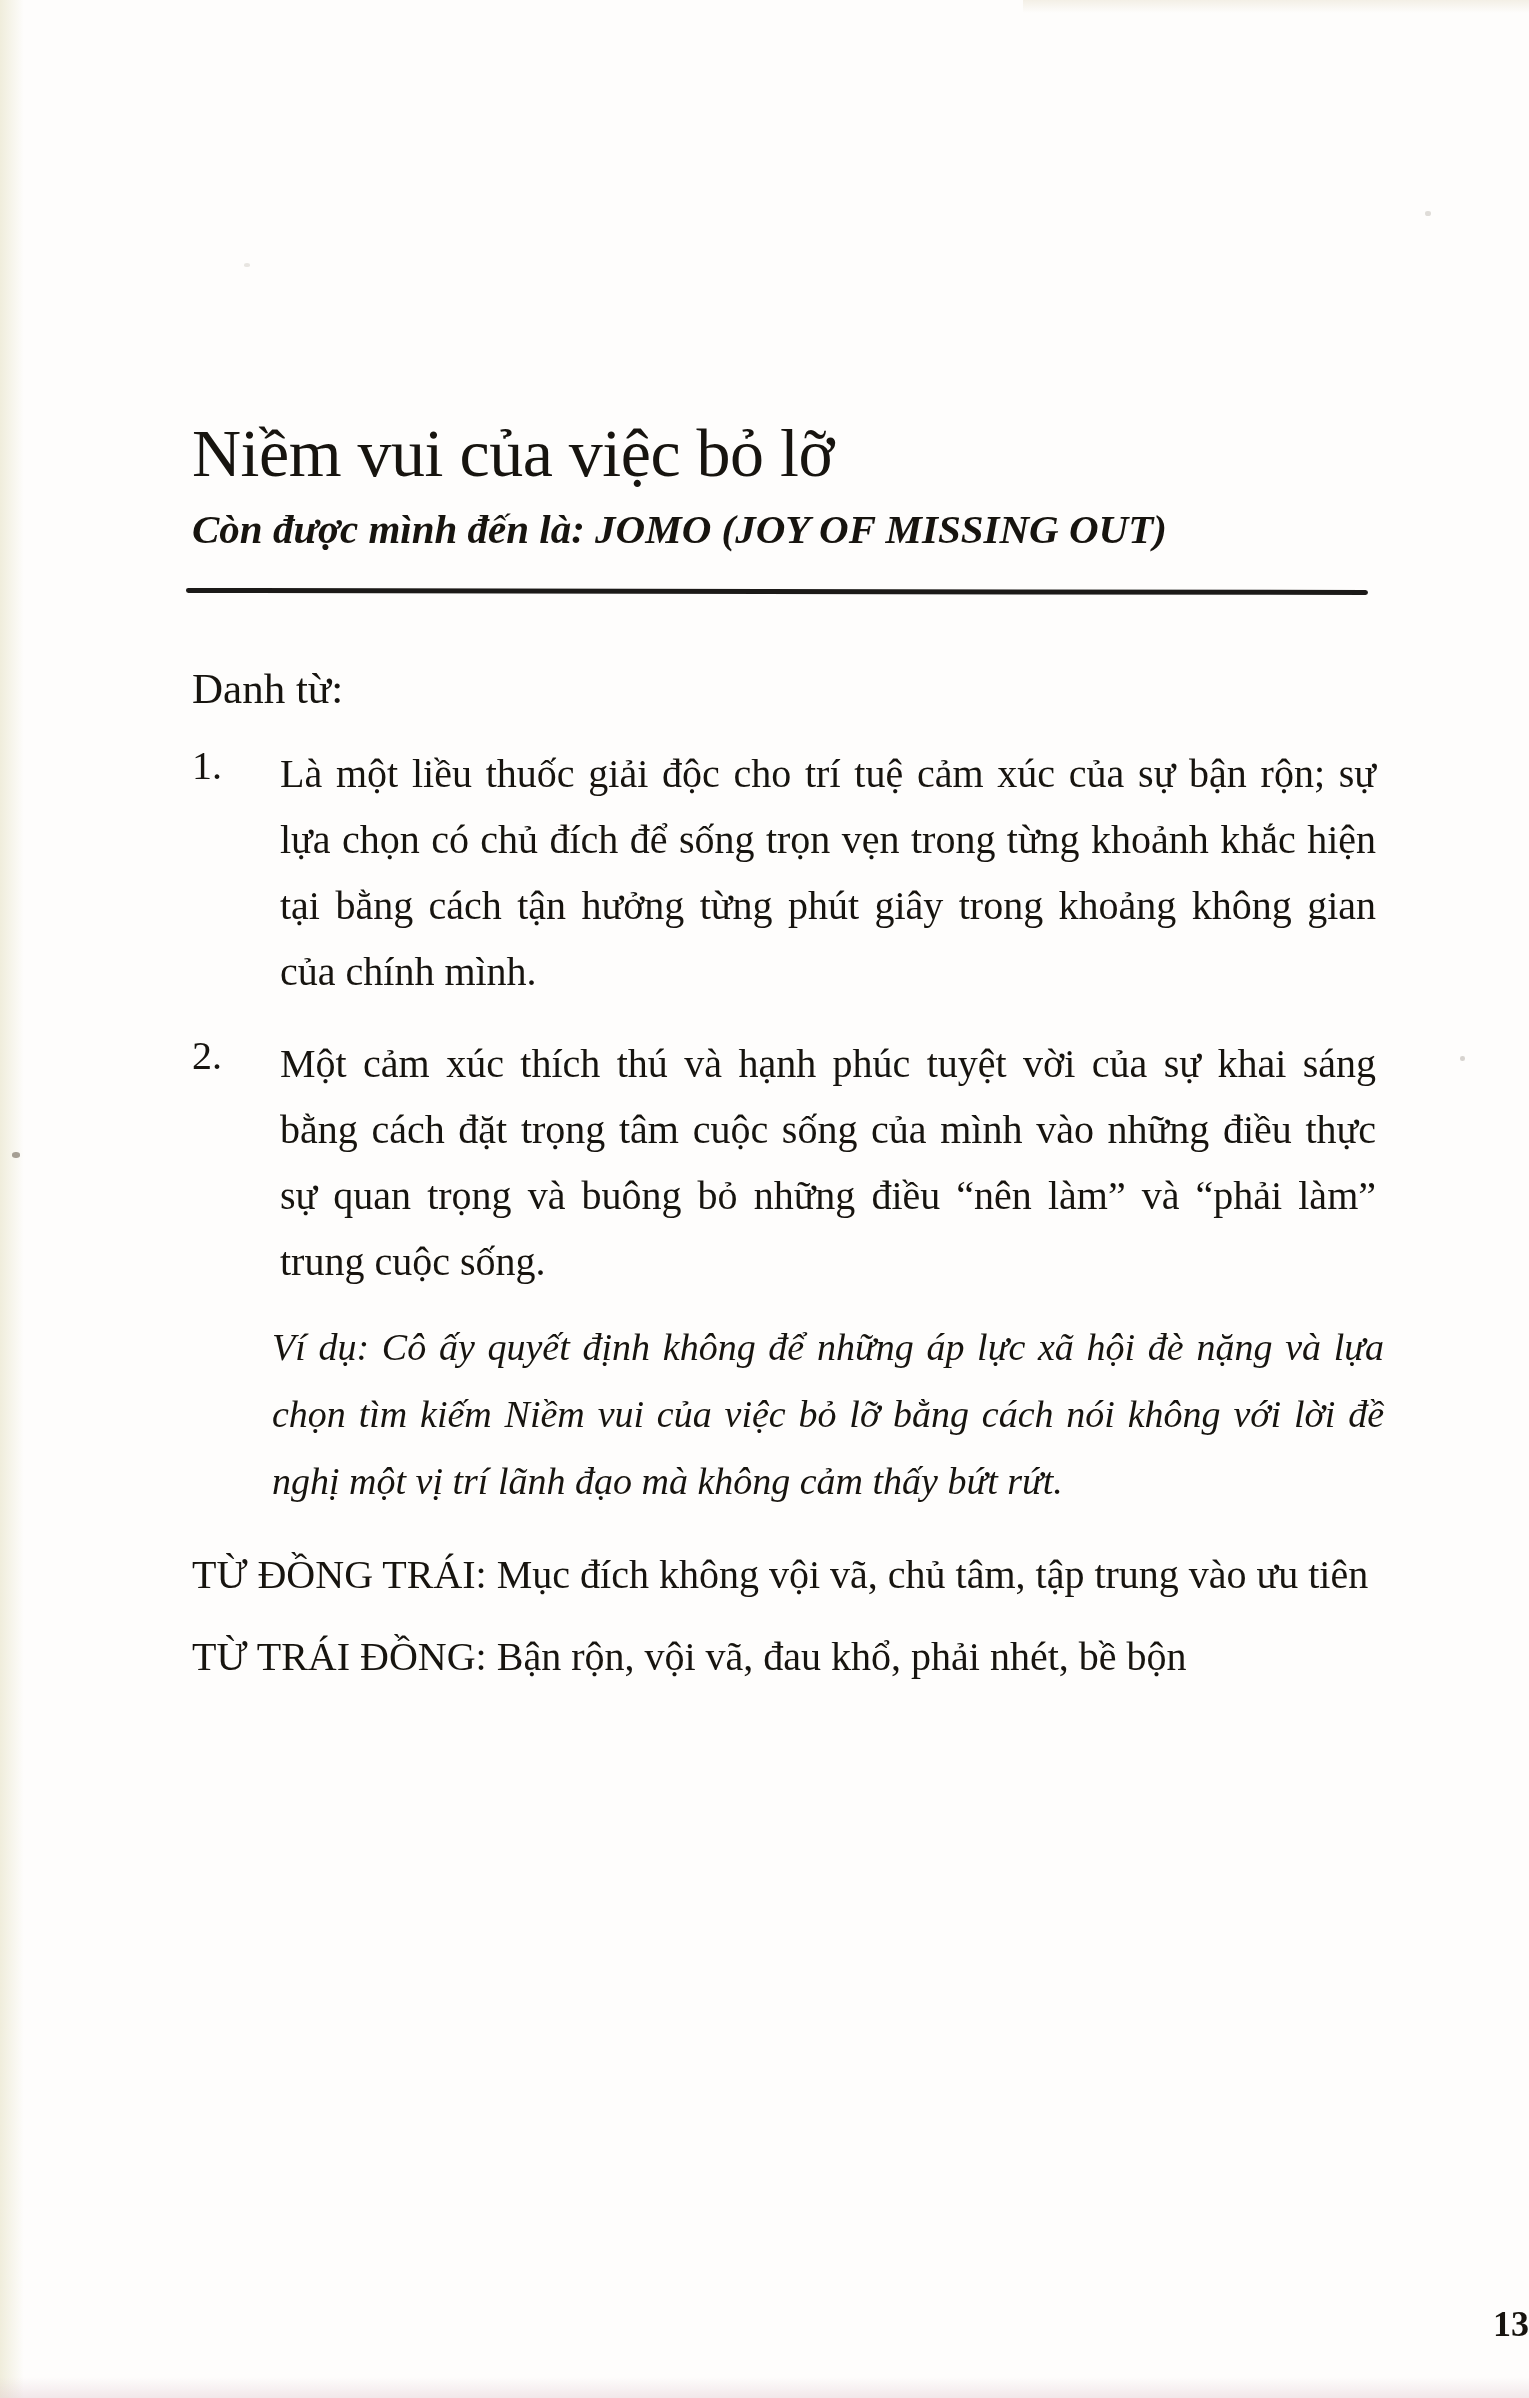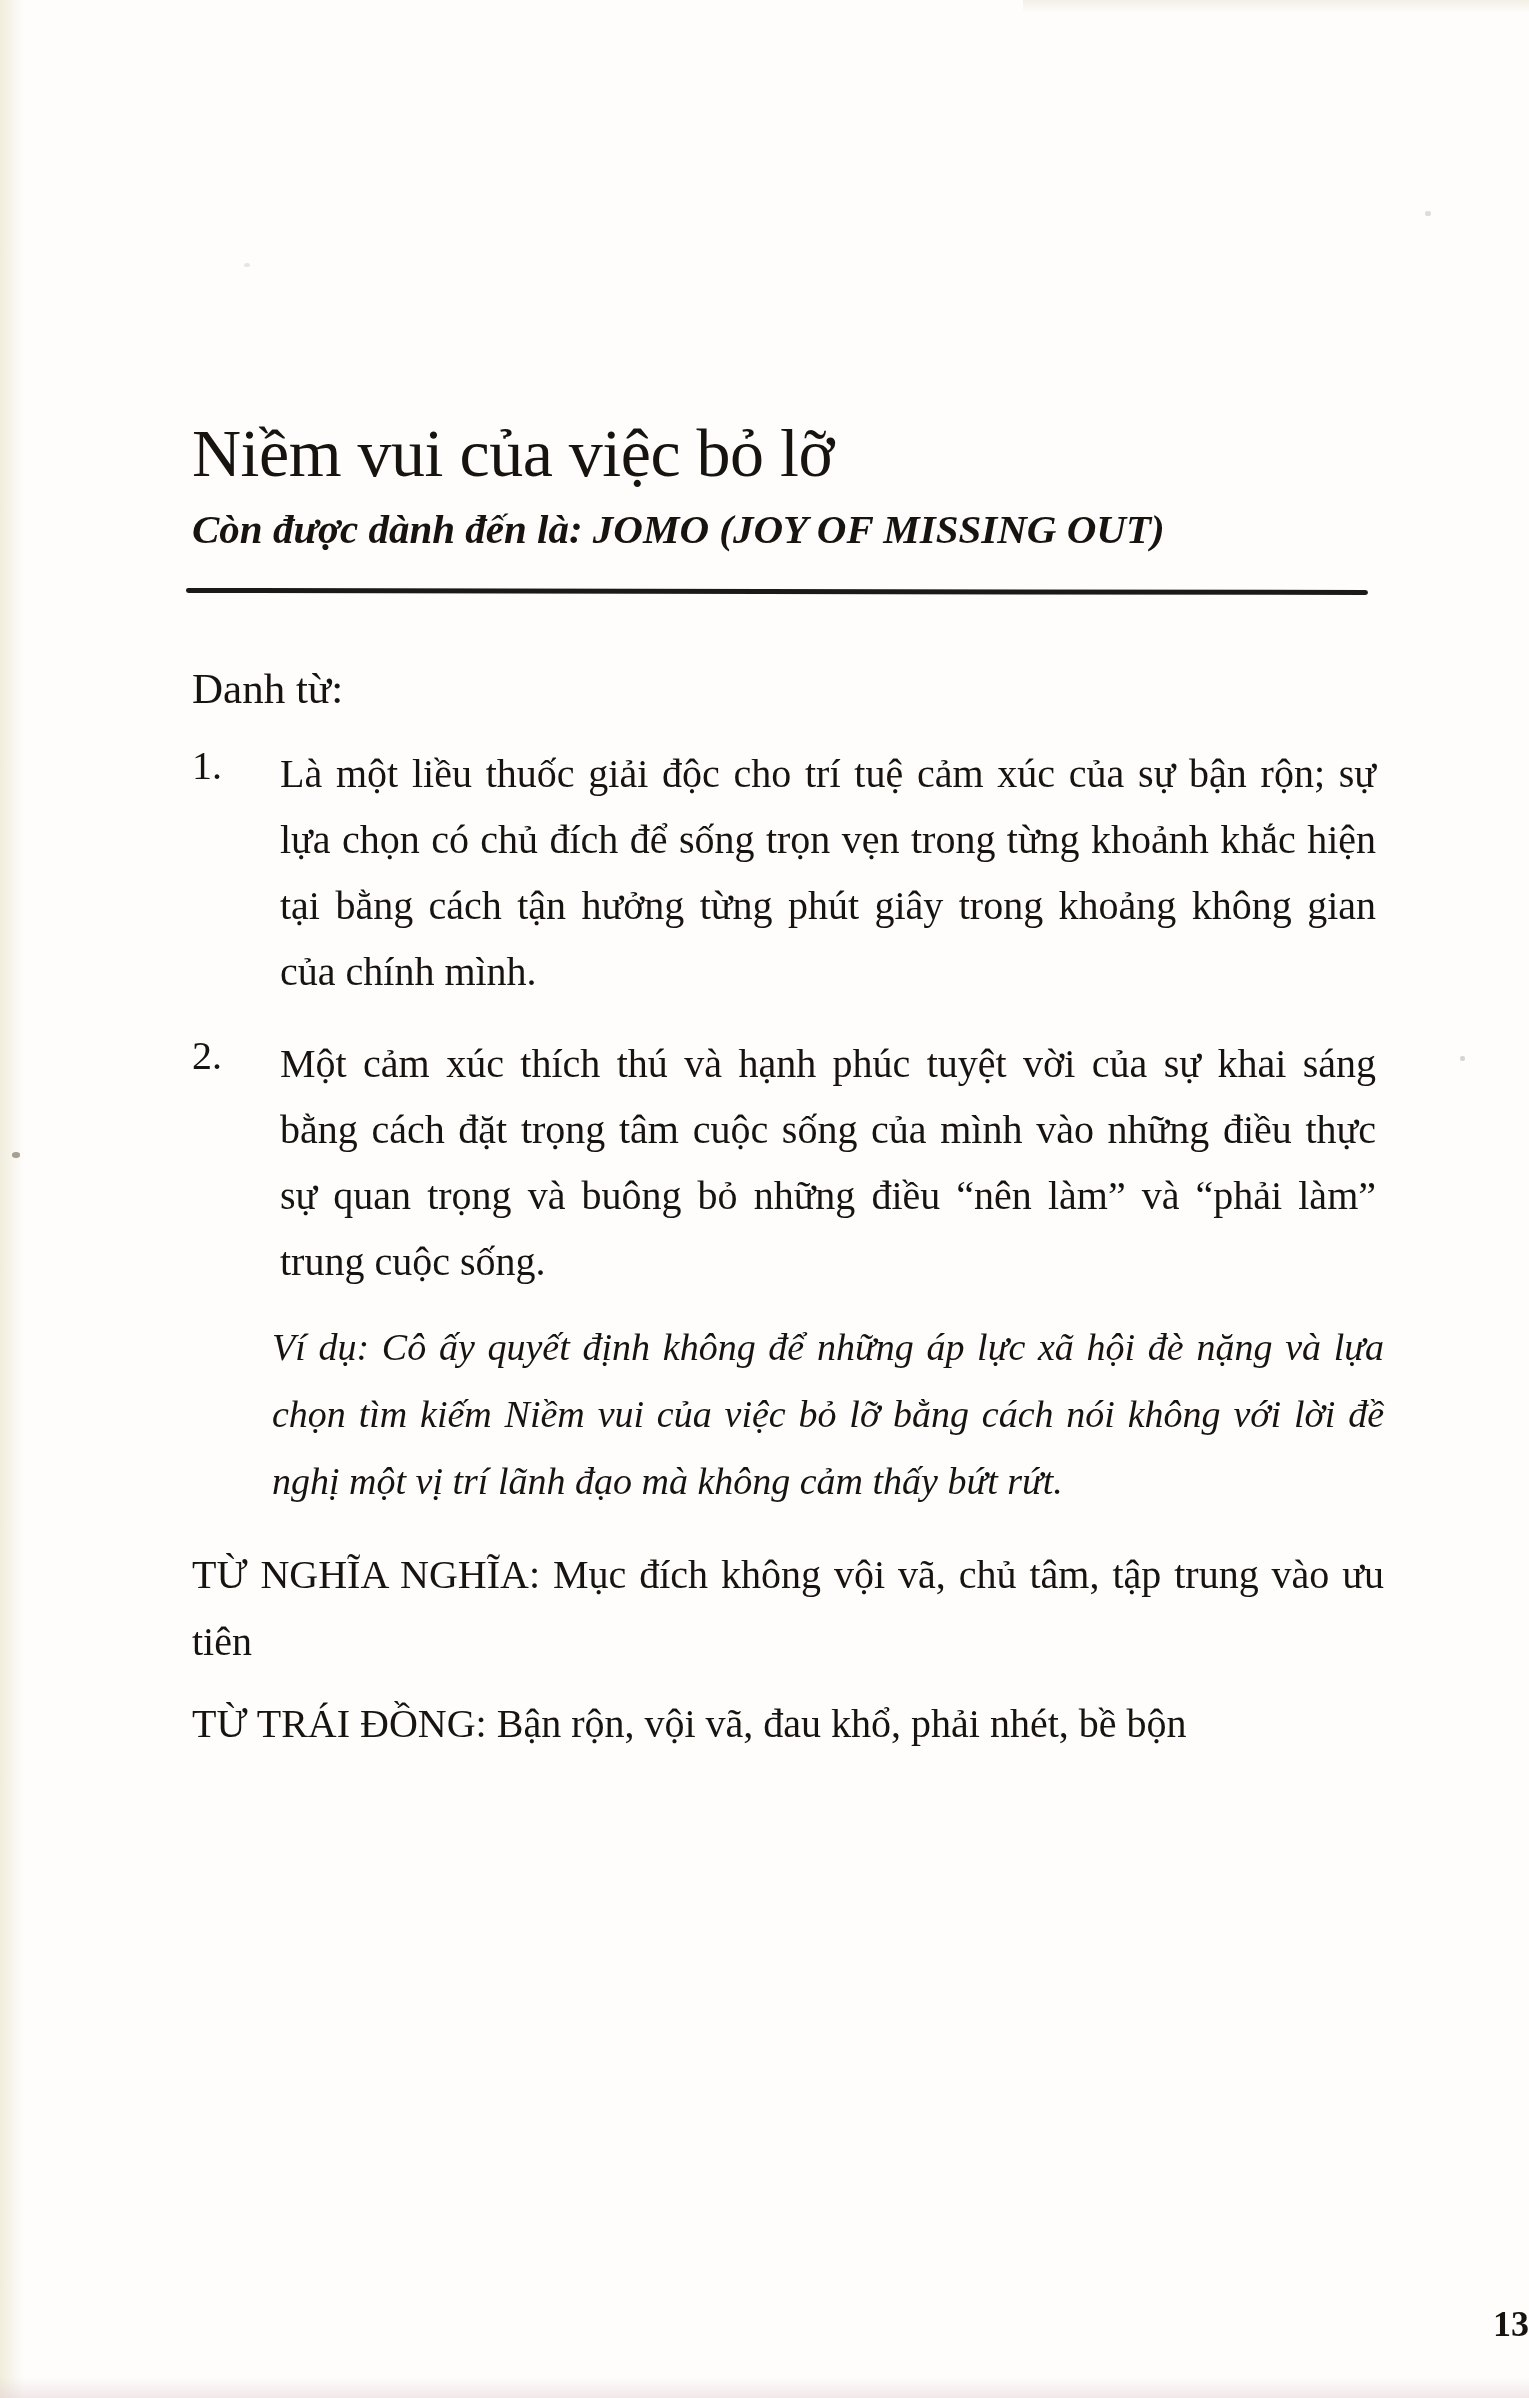--- a/index.html
+++ b/index.html
@@ -131,40 +131,40 @@
   .speck-3 { left: 1460px; top: 1056px; width: 4.7px; height: 4.7px; background: #bdb8b0; opacity: 0.6; }
   .speck-4 { left: 244px;  top: 263px;  width: 5.6px; height: 3.7px; background: #d8d5ce; opacity: 0.6; }
 </style>
 </head>
 <body>
 
 <div class="page-content">
 
   <h1 class="entry-title">Niềm vui của việc bỏ lỡ</h1>
 
-  <p class="entry-subtitle">Còn được dành đến là: JOMO (JOY OF MISSING OUT)</p>
+  <p class="entry-subtitle">Còn được mình đến là: JOMO (JOY OF MISSING OUT)</p>
 
   <div class="title-rule"></div>
 
   <p class="pos-label">Danh từ:</p>
 
   <div class="def-item first">
     <span class="def-num">1.</span>
     <p class="def-text">Là một liều thuốc giải độc cho trí tuệ cảm xúc của sự bận rộn; sự lựa chọn có chủ đích để sống trọn vẹn trong từng khoảnh khắc hiện tại bằng cách tận hưởng từng phút giây trong khoảng không gian của chính mình.</p>
   </div>
 
 
   <div class="def-item second">
     <span class="def-num">2.</span>
     <p class="def-text">Một cảm xúc thích thú và hạnh phúc tuyệt vời của sự khai sáng bằng cách đặt trọng tâm cuộc sống của mình vào những điều thực sự quan trọng và buông bỏ những điều “nên làm” và “phải làm” trung cuộc sống.</p>
   </div>
 
   <p class="example second">Ví dụ: Cô ấy quyết định không để những áp lực xã hội đè nặng và lựa chọn tìm kiếm Niềm vui của việc bỏ lỡ bằng cách nói không với lời đề nghị một vị trí lãnh đạo mà không cảm thấy bứt rứt.</p>
 
-  <p class="thesaurus synonyms"><span>TỪ NGHĨA NGHĨA:</span> <span>Mục đích không vội vã, chủ tâm, tập trung vào ưu tiên</span></p>
+  <p class="thesaurus synonyms"><span>TỪ ĐỒNG TRÁI:</span> <span>Mục đích không vội vã, chủ tâm, tập trung vào ưu tiên</span></p>
 
   <p class="thesaurus antonyms"><span>TỪ TRÁI ĐỒNG:</span> <span>Bận rộn, vội vã, đau khổ, phải nhét, bề bộn</span></p>
 
 </div>
 
 <div class="page-number">13</div>
 
 <div class="edge-left"></div>
 <div class="edge-bottom"></div>
 <div class="edge-topright"></div>

